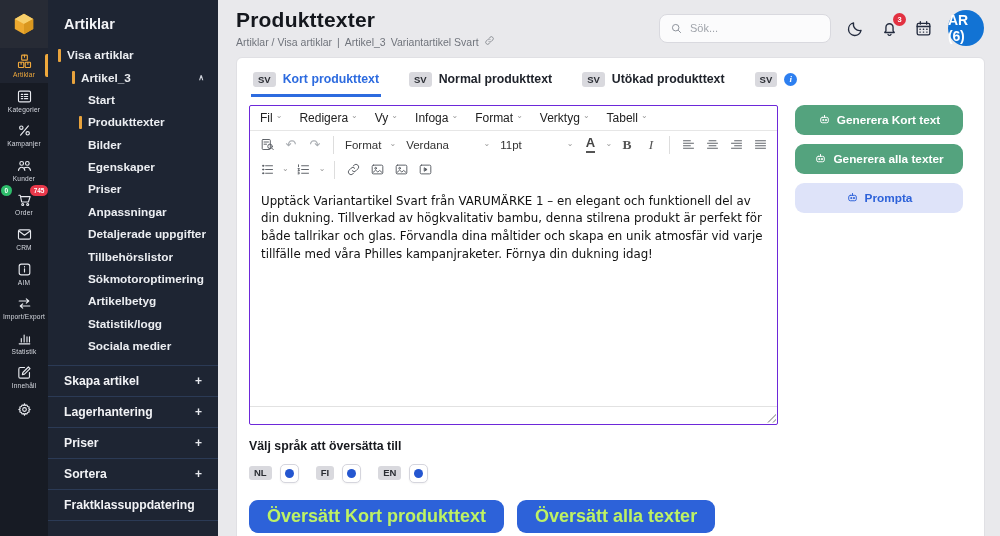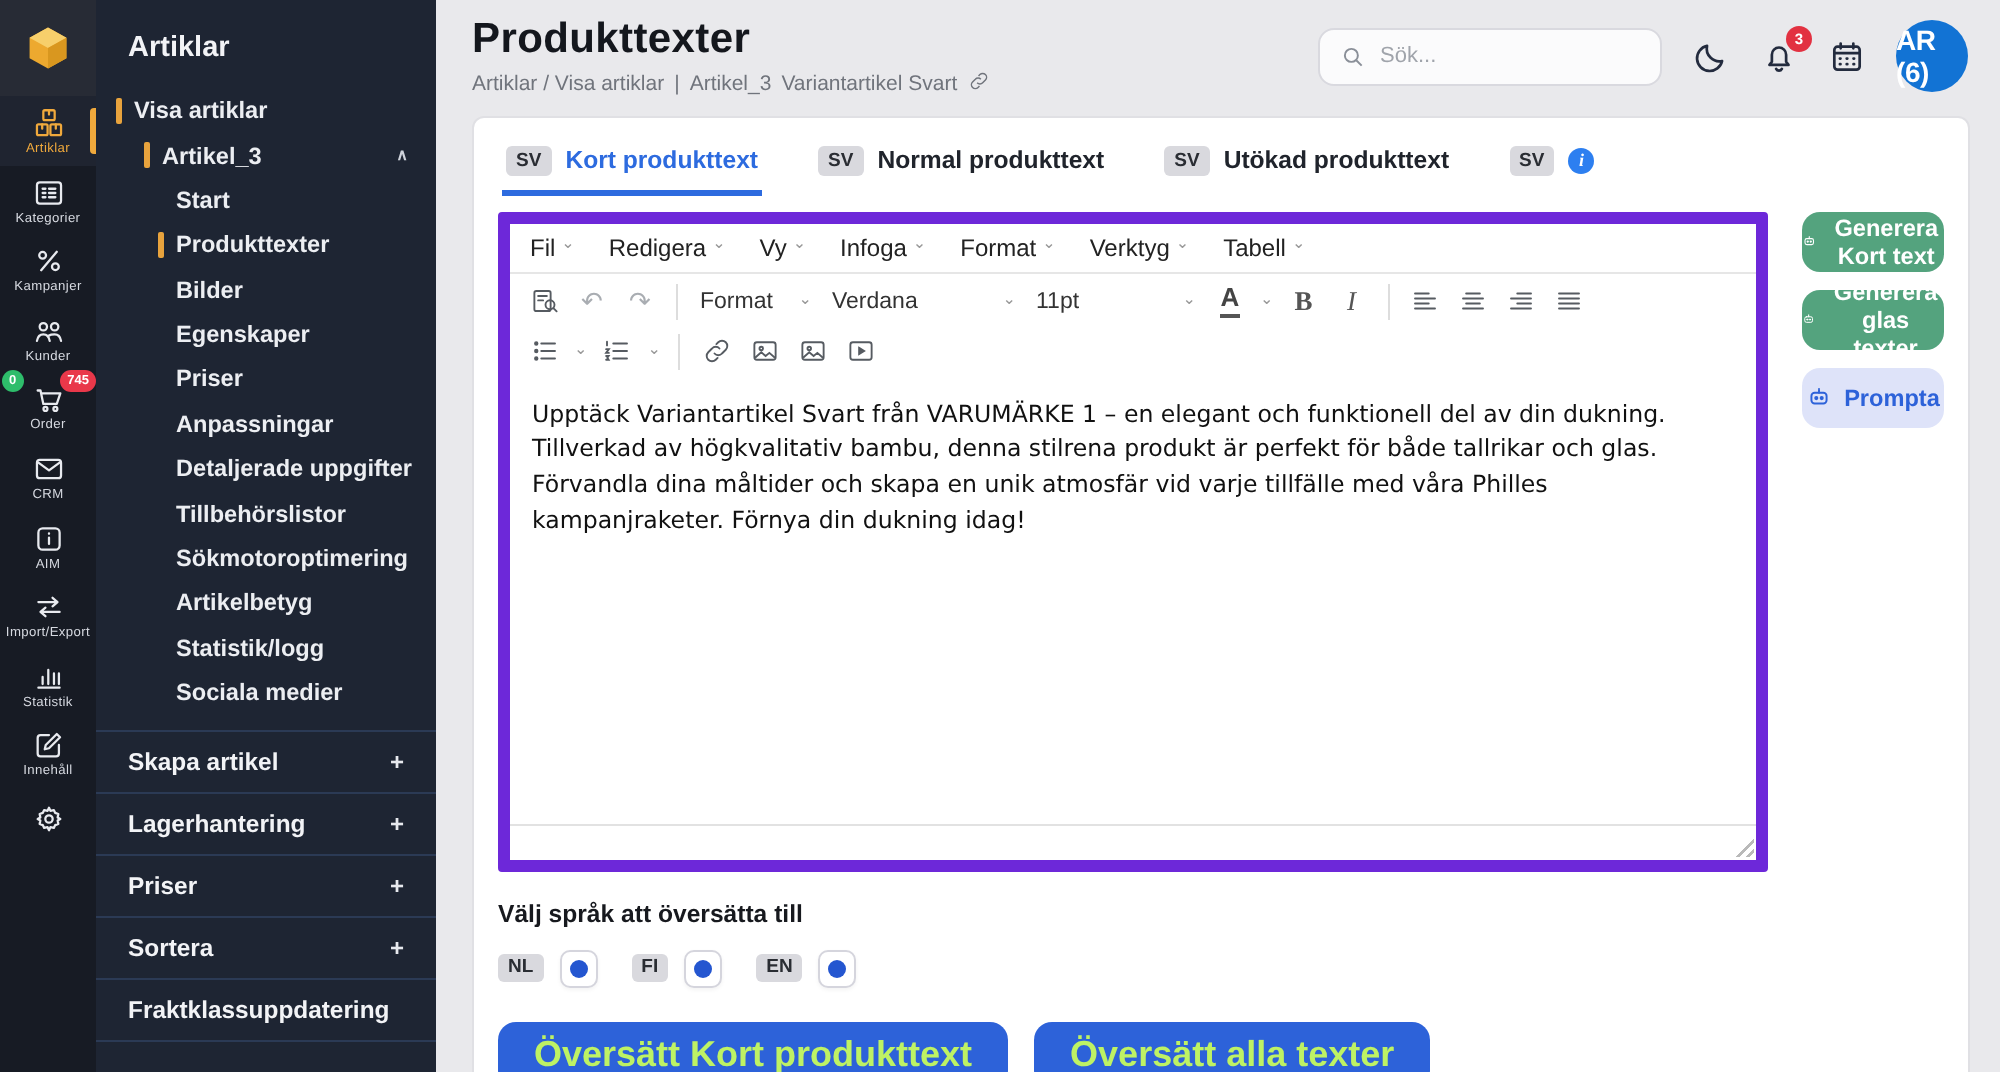--- a/index.html
+++ b/index.html
@@ -57,21 +57,21 @@
   .card { margin:9px 15px 8px 18px; background:#fff; border:1px solid #e0e0e4; border-radius:6px; padding:4px 12px 12px; flex:1; display:flex; flex-direction:column; }
   .tabs { display:flex; gap:26px; padding:4px 2px 0; }
   .tab { display:flex; align-items:center; gap:7px; padding:6px 2px 7px; font-size:12.3px; font-weight:600; color:#20242c; cursor:pointer; border-bottom:3px solid transparent; }
   .tab.active { color:#2d6bdf; border-bottom-color:#2d6bdf; }
   .lang-badge { background:#d9d9de; color:#2a2d33; font-size:9.5px; font-weight:bold; border-radius:3px; padding:2.5px 5px; line-height:1; }
   .info-icon { width:13px; height:13px; border-radius:50%; background:#2d7ff0; color:#fff; font-size:9px; font-weight:bold; display:flex; align-items:center; justify-content:center; font-family:"Liberation Serif",serif; font-style:italic; }
 
   .work-row { display:flex; margin-top:8px; gap:17px; }
 
   
-  .editor { width:635px; border:6px solid #6d28d9; border-radius:2px; background:#fff; flex-shrink:0; }
+  .editor { width:529px; border:1px solid #6d28d9; border-radius:2px; background:#fff; flex-shrink:0; }
   .menubar { display:flex; gap:17px; padding:5px 10px; border-bottom:1px solid #e6e6e6; font-size:12px; color:#222; }
   .menu-item { cursor:pointer; display:flex; align-items:center; gap:3px; }
   .menu-item::after { content:"⌄"; font-size:8px; color:#999; margin-top:-4px; }
   .tbar { display:flex; align-items:center; padding:3px 6px; gap:2px; }
   .tbar-2 { padding-top:0; }
   .tbtn { min-width:22px; height:22px; display:flex; align-items:center; justify-content:center; border-radius:3px; cursor:pointer; color:#555; font-size:13px; }
   .tbtn svg { width:15px; height:15px; stroke:#565b61; fill:none; stroke-width:1.5; stroke-linecap:round; }
   .tbtn.dim { color:#a9adb2; }
   .tsep { width:1px; height:18px; background:#ddd; margin:0 5px; }
   .tdrop { display:flex; align-items:center; justify-content:space-between; font-size:11.5px; color:#333; cursor:pointer; padding:0 4px; height:22px; }
@@ -464,21 +464,21 @@
             </svg>
           <span>Generera Kort text</span>
         </button>
         <button class="abtn abtn-green">
           <svg viewBox="0 0 24 24" fill="none" stroke="#fff" stroke-width="1.8" stroke-linecap="round">
               <rect x="5" y="8" width="14" height="10" rx="3"></rect>
               <circle cx="9.5" cy="13" r="1" fill="#fff"></circle>
               <circle cx="14.5" cy="13" r="1" fill="#fff"></circle>
               <path d="M12 8V5.5M12 4.5v.2"></path>
             </svg>
-          <span>Generera glas texter</span>
+          <span>Generera alla texter</span>
         </button>
         <button class="abtn abtn-lav">
           <svg viewBox="0 0 24 24" fill="none" stroke="#2d62d9" stroke-width="1.8" stroke-linecap="round">
               <rect x="5" y="8" width="14" height="10" rx="3"></rect>
               <circle cx="9.5" cy="13" r="1" fill="#2d62d9"></circle>
               <circle cx="14.5" cy="13" r="1" fill="#2d62d9"></circle>
               <path d="M12 8V5.5M12 4.5v.2"></path>
             </svg>
           <span>Prompta</span>
         </button>

